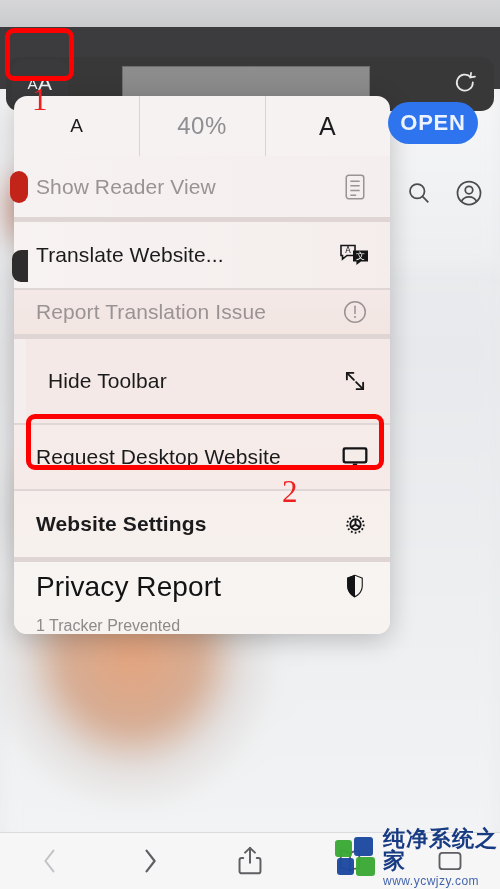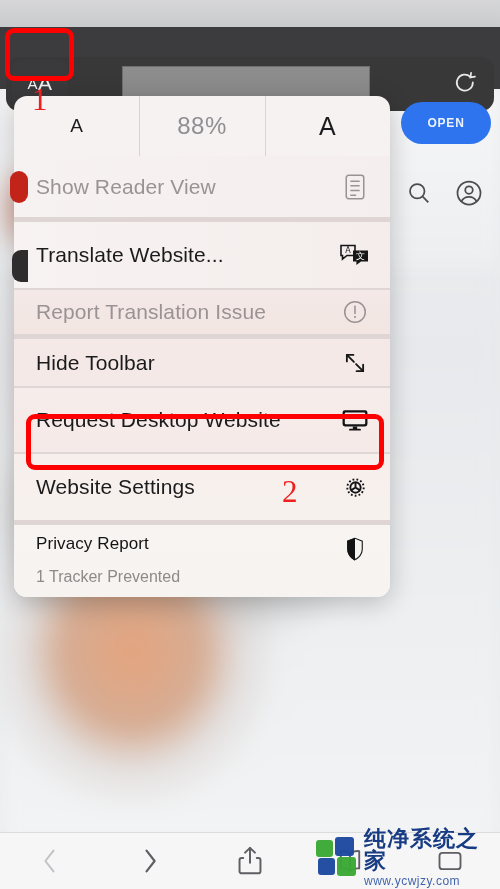--- a/index.html
+++ b/index.html
@@ -89,64 +89,64 @@
   .menu-item .label{flex:1;font-size:21px;color:#1b1b1d;letter-spacing:.1px;}
   .menu-item .ic{width:34px;display:flex;justify-content:center;align-items:center;color:#1b1b1d;}
   .menu-item.dim .label{color:#9a9394;}
   .menu-item.dim .ic{color:#9a9394;}
   .sep{height:2px;background:#dfd6d6;}
   .sep.thick{height:5px;background:#ded5d4;}
 
   .row-reader{height:61px;background:linear-gradient(90deg,#f7f2f2,#f4eeee);}
   .row-translate{height:66px;background:linear-gradient(90deg,#f7f3f2,#f4edec);}
   .row-report{height:44px;background:linear-gradient(180deg,#f4e9e7,#f2e5e2);}
-  .row-hide{height:47px;background:linear-gradient(180deg,#f4e9e7,#f4e9e6);}
+  .row-hide{height:84px;background:linear-gradient(180deg,#f4e9e7,#f4e9e6);margin-left:12px;}
   .row-desktop{height:64px;background:linear-gradient(180deg,#f6ece9,#f5eae7);}
-  .row-settings{height:66px;background:linear-gradient(180deg,#f6efec,#f7f1ee);}
+  .row-settings{height:66px;background:linear-gradient(180deg,#f6efec,#f7f1ee);font-weight:bold;}
   .row-privacy{height:72px;background:linear-gradient(180deg,#f8f4f2,#f7f3f1);align-items:flex-start;padding-top:9px;}
   .row-privacy .col{flex:1;display:flex;flex-direction:column;gap:2px;}
-  .row-privacy .label{font-size:17px;color:#131314;}
+  .row-privacy .label{font-size:28px;color:#131314;}
   .row-privacy .sub{font-size:16px;color:#8d8a8a;margin-top:12px;}
 
   
   .behind-red{
     position:absolute;left:10px;top:171px;width:18px;height:32px;
     background:#c3241a;border-radius:9px;z-index:3;
   }
   .behind-dark{
     position:absolute;left:12px;top:250px;width:16px;height:32px;
     background:#2e2c2d;border-radius:9px 0 0 9px;z-index:3;
   }
 
   
   .open-btn{
-    position:absolute;right:9px;top:102px;width:90px;height:42px;
+    position:absolute;right:22px;top:102px;width:90px;height:42px;
     background:#2f74ef;border-radius:21px;
     display:flex;align-items:center;justify-content:center;
-    color:#ecf2fe;font-size:12px;font-weight:bold;letter-spacing:.8px;
+    color:#ecf2fe;font-size:22px;font-weight:bold;letter-spacing:.8px;
     z-index:2;
   }
   .side-icons{
     position:absolute;right:6px;top:166px;width:100px;height:54px;
     display:flex;align-items:center;justify-content:space-around;
     color:#4c4c50;z-index:2;
   }
 
   
   .toolbar{
     position:absolute;left:0;right:0;bottom:0;height:56px;
     background:#f6f6f7;border-top:1px solid #dcdcde;
     display:flex;align-items:center;z-index:4;
   }
   .tb-item{flex:1;display:flex;align-items:center;justify-content:center;color:#5e5e63;}
   .tb-item.disabled{color:#c2c2c6;}
 
   
   .watermark{
-    position:absolute;right:20px;bottom:4px;width:164px;height:56px;
+    position:absolute;right:1px;bottom:4px;width:164px;height:56px;
     display:flex;align-items:center;gap:4px;z-index:6;opacity:.96;
   }
   .wm-sq{position:relative;width:44px;height:40px;flex:none;}
   .wm-sq i{position:absolute;display:block;border-radius:3px;}
   .wm-sq i:nth-child(1){left:0;top:3px;width:17px;height:17px;background:#3aa935;}
   .wm-sq i:nth-child(2){left:19px;top:0;width:19px;height:19px;background:#1d49a0;}
   .wm-sq i:nth-child(3){left:2px;top:21px;width:17px;height:17px;background:#1d49a0;}
   .wm-sq i:nth-child(4){left:21px;top:20px;width:19px;height:19px;background:#3aa935;}
   .wm-txt{display:flex;flex-direction:column;line-height:1;}
   .wm-cn{font-size:22px;font-weight:bold;color:#10357f;letter-spacing:1px;}
@@ -204,21 +204,21 @@
     </span>
   </div>
 
   <div class="behind-red"></div>
   <div class="behind-dark"></div>
 
   <div class="popover">
 
     <div class="fontrow">
       <div class="fontcell sm">A</div>
-      <div class="fontcell pc">88%</div>
+      <div class="fontcell pc">40%</div>
       <div class="fontcell lg">A</div>
     </div>
 
     <div class="menu-list">
 
       <div class="menu-item row-reader dim">
         <span class="label">Show Reader View</span>
         <span class="ic">
           <svg width="24" height="28" viewBox="0 0 20 24" fill="none" stroke="currentColor" stroke-width="1.3">
             <rect x="2.5" y="2" width="15" height="20" rx="2"></rect>

